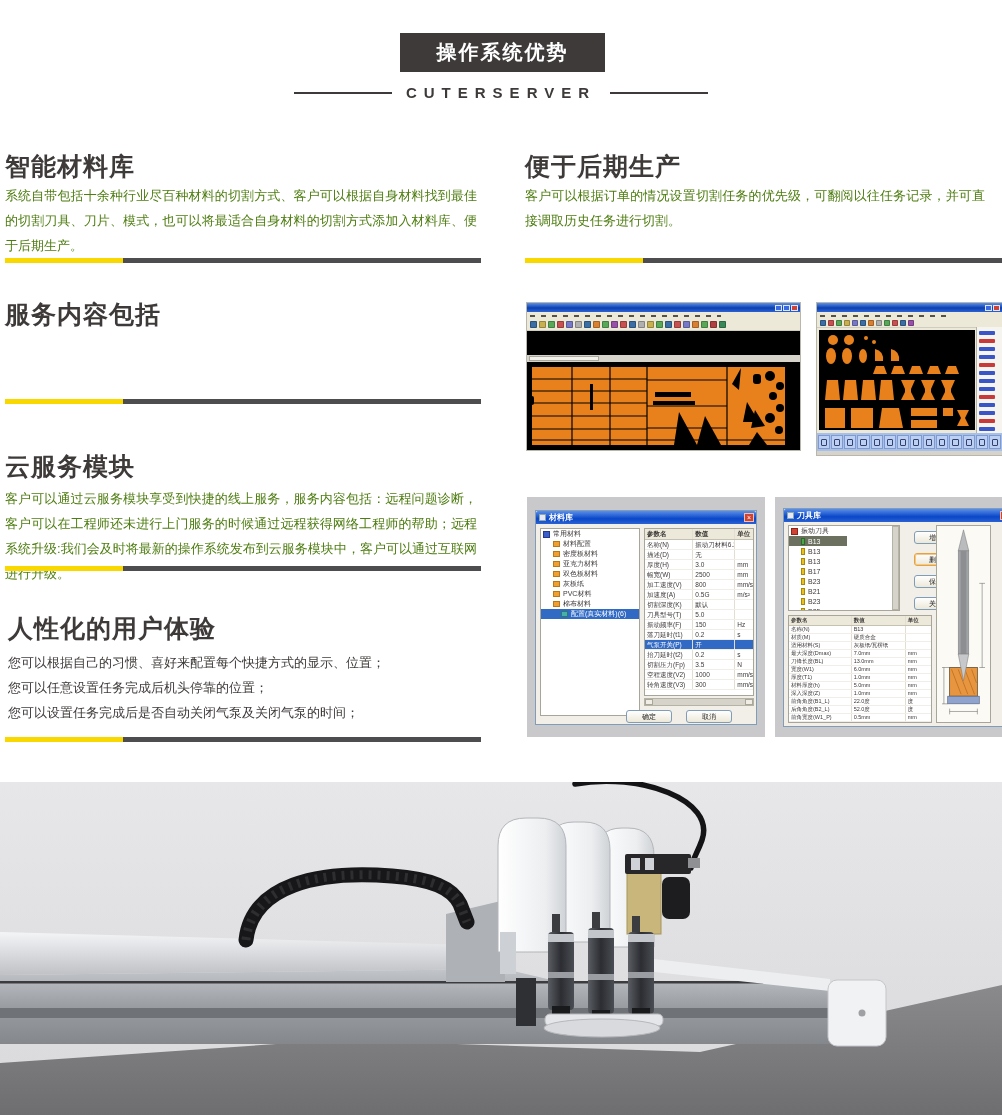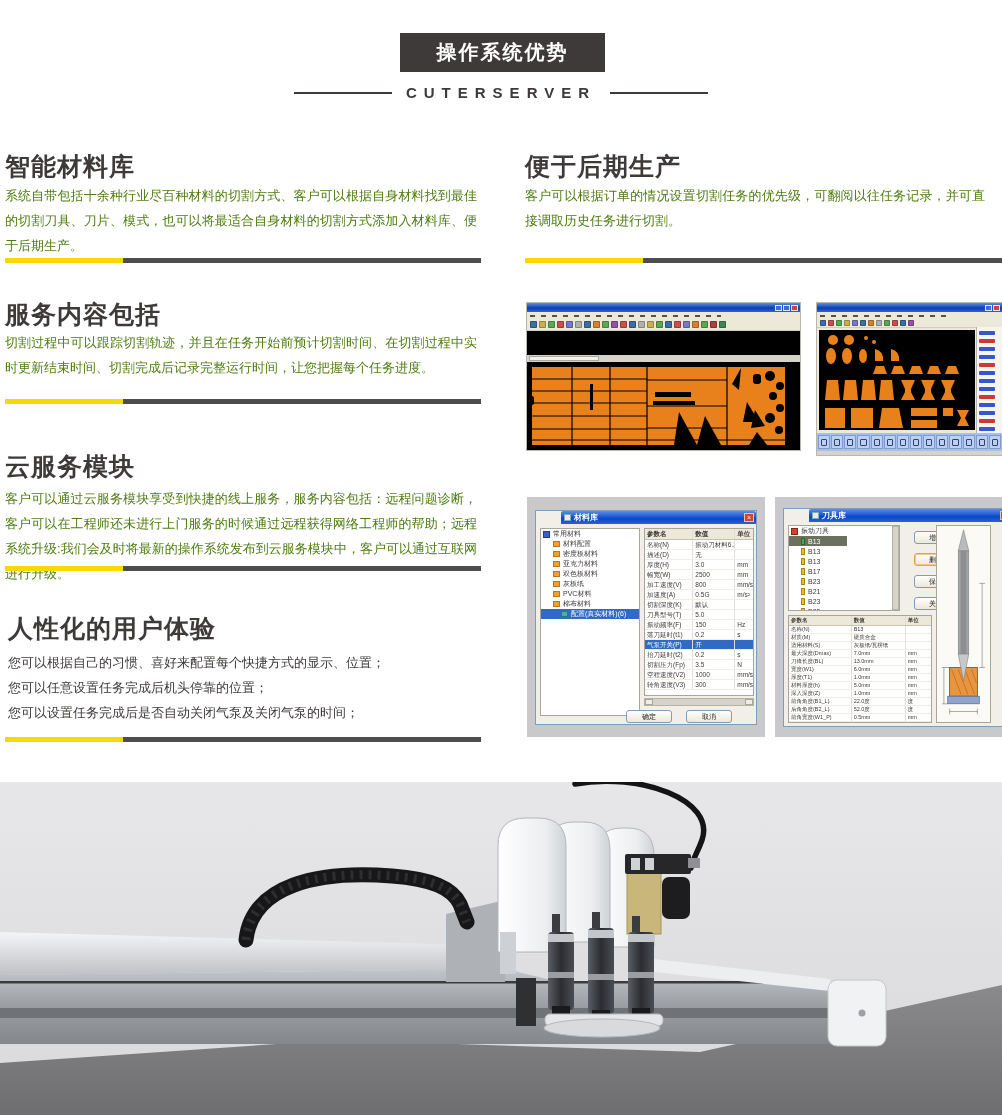--- a/index.html
+++ b/index.html
@@ -30,21 +30,21 @@
       background-size:70% 2px;background-repeat:no-repeat;background-position:3px 3px;}
   .xp-toolbar{height:11px;background:#ece9d8;display:flex;align-items:center;gap:2px;padding:0 3px;border-bottom:1px solid #cfccc0;}
   .ticon{width:7px;height:7px;border-radius:1px;display:inline-block;box-shadow:inset 0 0 0 1px rgba(0,0,0,.25);}
   .blackzone{background:#000;}
   .scrollstrip{height:7px;background:#d6d3cb;position:relative;}
   .scrollstrip .thumb{position:absolute;left:2px;top:1px;width:70px;height:5px;background:#f2f0ea;border:1px solid #aaa79c;box-sizing:border-box;}
   
   .gray-panel{position:absolute;background:#c9c9cb;}
   .dlg{position:absolute;background:#f1efe7;border:1px solid #7f9db9;box-sizing:border-box;}
   .dlg-titlebar{height:13px;background:linear-gradient(180deg,#5a8fe8,#0a46c8 60%,#2b63d4);
-      display:flex;align-items:center;border-radius:2px 2px 0 0;margin-left:25px;}
+      display:flex;align-items:center;border-radius:2px 2px 0 0;}
   .dlg-ico{width:7px;height:7px;background:#e8e8f8;border:1px solid #8aa;margin:0 3px;box-sizing:border-box;}
   .dlg-title{color:#fff;font-size:8px;font-weight:bold;line-height:13px;}
   .dlg-close{margin-left:auto;margin-right:2px;width:10px;height:9px;background:#d04232;border:1px solid #f0c0b0;
       color:#fff;font-size:7px;line-height:8px;text-align:center;box-sizing:border-box;}
   .treebox{position:absolute;background:#fff;border:1px solid #a8a59a;box-sizing:border-box;overflow:hidden;}
   .trow-tree{display:flex;align-items:center;gap:3px;height:10px;font-size:7px;white-space:nowrap;padding-left:2px;}
   .trow-tree.child{padding-left:12px;}
   .fold{width:7px;height:6px;background:#f0a030;border:1px solid #b87818;box-sizing:border-box;flex:none;}
   .cube{width:7px;height:7px;background:#3a5fc8;border:1px solid #22398c;box-sizing:border-box;flex:none;}
   .keyic{width:4px;height:7px;background:#e8c020;border:1px solid #a88808;box-sizing:border-box;flex:none;}
@@ -85,21 +85,20 @@
   </div>
 
   <h2 class="sec-h" style="left:5px;top:150px;margin:0">智能材料库</h2>
   <p class="sec-p" style="left:5px;top:183px;">系统自带包括十余种行业尽百种材料的切割方式、客户可以根据自身材料找到最佳的切割刀具、刀片、模式，也可以将最适合自身材料的切割方式添加入材料库、便于后期生产。</p>
   <div class="divider" style="left:5px;top:258px;width:476px;">
       <span class="yel"></span>
       <span class="drk"></span>
     </div>
 
   <h2 class="sec-h" style="left:5px;top:298px;margin:0">服务内容包括</h2>
-  <p class="sec-p" style="left:5px;top:330px;">切割过程中可以跟踪切割轨迹，并且在任务开始前预计切割时间、在切割过程中实时更新结束时间、切割完成后记录完整运行时间，让您把握每个任务进度。</p>
   <div class="divider" style="left:5px;top:399px;width:476px;">
       <span class="yel"></span>
       <span class="drk"></span>
     </div>
 
   <h2 class="sec-h" style="left:5px;top:450px;margin:0">云服务模块</h2>
   <p class="sec-p" style="left:5px;top:486px;">客户可以通过云服务模块享受到快捷的线上服务，服务内容包括：远程问题诊断，客户可以在工程师还未进行上门服务的时候通过远程获得网络工程师的帮助；远程系统升级:我们会及时将最新的操作系统发布到云服务模块中，客户可以通过互联网进行升级。</p>
   <div class="divider" style="left:5px;top:566px;width:476px;">
       <span class="yel"></span>
       <span class="drk"></span>

